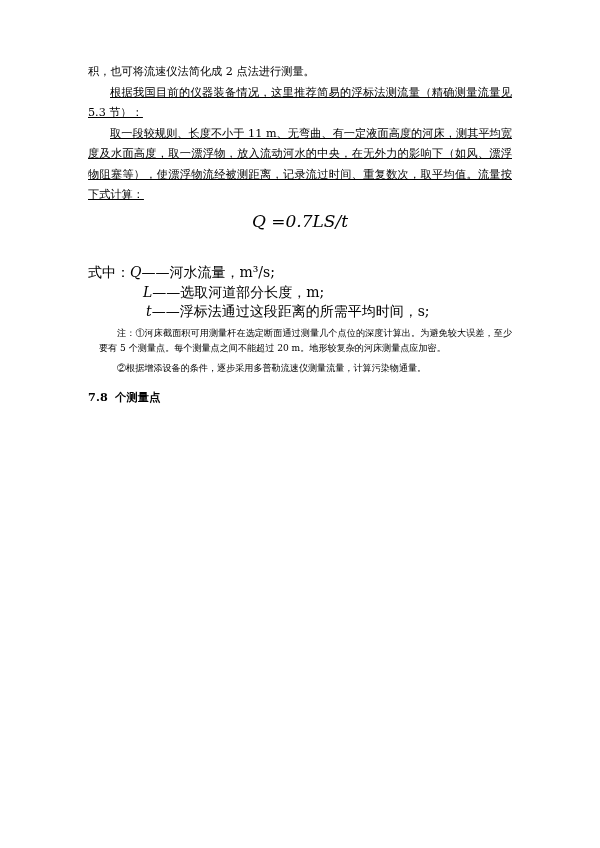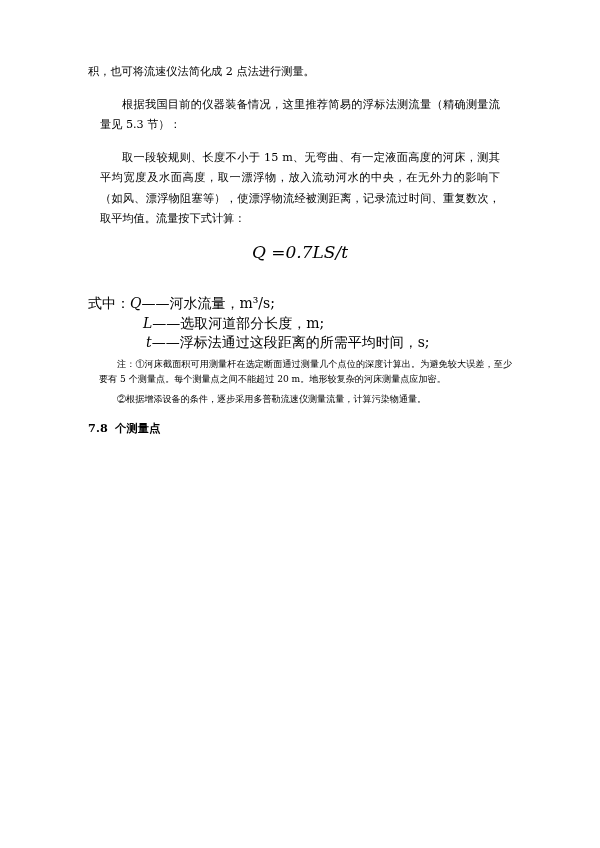--- a/index.html
+++ b/index.html
@@ -25,22 +25,23 @@
     font-size: 11.2px;
     line-height: 20.5px;
     text-align: justify;
     text-justify: inter-ideograph;
   }
   .para {
     margin: 0;
     text-indent: 0;
   }
   .para-indent {
-    margin: 12px;
+    margin: 0;
     text-indent: 22px;
+    text-decoration: underline;
   }
   .formula {
     text-align: center;
     margin: 5px 0 4px 0;
     font-size: 17px;
     font-style: italic;
     font-family: "DejaVu Serif", "Liberation Serif", serif;
   }
   .legend {
     font-size: 14px;
@@ -83,21 +84,21 @@
 <body>
 
 <div class="page">
 
   <div class="body-text">
 
     <p class="para">积，也可将流速仪法简化成 2 点法进行测量。</p>
 
     <p class="para-indent">根据我国目前的仪器装备情况，这里推荐简易的浮标法测流量（精确测量流量见 5.3 节）：</p>
 
-    <p class="para-indent">取一段较规则、长度不小于 15 m、无弯曲、有一定液面高度的河床，测其平均宽度及水面高度，取一漂浮物，放入流动河水的中央，在无外力的影响下（如风、漂浮物阻塞等），使漂浮物流经被测距离，记录流过时间、重复数次，取平均值。流量按下式计算：</p>
+    <p class="para-indent">取一段较规则、长度不小于 11 m、无弯曲、有一定液面高度的河床，测其平均宽度及水面高度，取一漂浮物，放入流动河水的中央，在无外力的影响下（如风、漂浮物阻塞等），使漂浮物流经被测距离，记录流过时间、重复数次，取平均值。流量按下式计算：</p>
 
     <div class="formula">Q =0.7LS/t</div>
 
     <div class="legend">
       <div class="legend-row l0"><span>式中：</span><span class="italic">Q</span><span>——</span><span>河水流量，m³/s;</span></div>
       <div class="legend-row l1"><span class="italic">L</span><span>——</span><span>选取河道部分长度，m;</span></div>
       <div class="legend-row l2"><span class="italic">t</span><span>——</span><span>浮标法通过这段距离的所需平均时间，s;</span></div>
     </div>
 
     <div class="note note-indent"><span>注：</span><span>①河床截面积可用测量杆在选定断面通过测量几个点位的深度计算出。为避免较大误差，至少要有 5 个测量点。每个测量点之间不能超过 20 m。地形较复杂的河床测量点应加密。</span></div>

